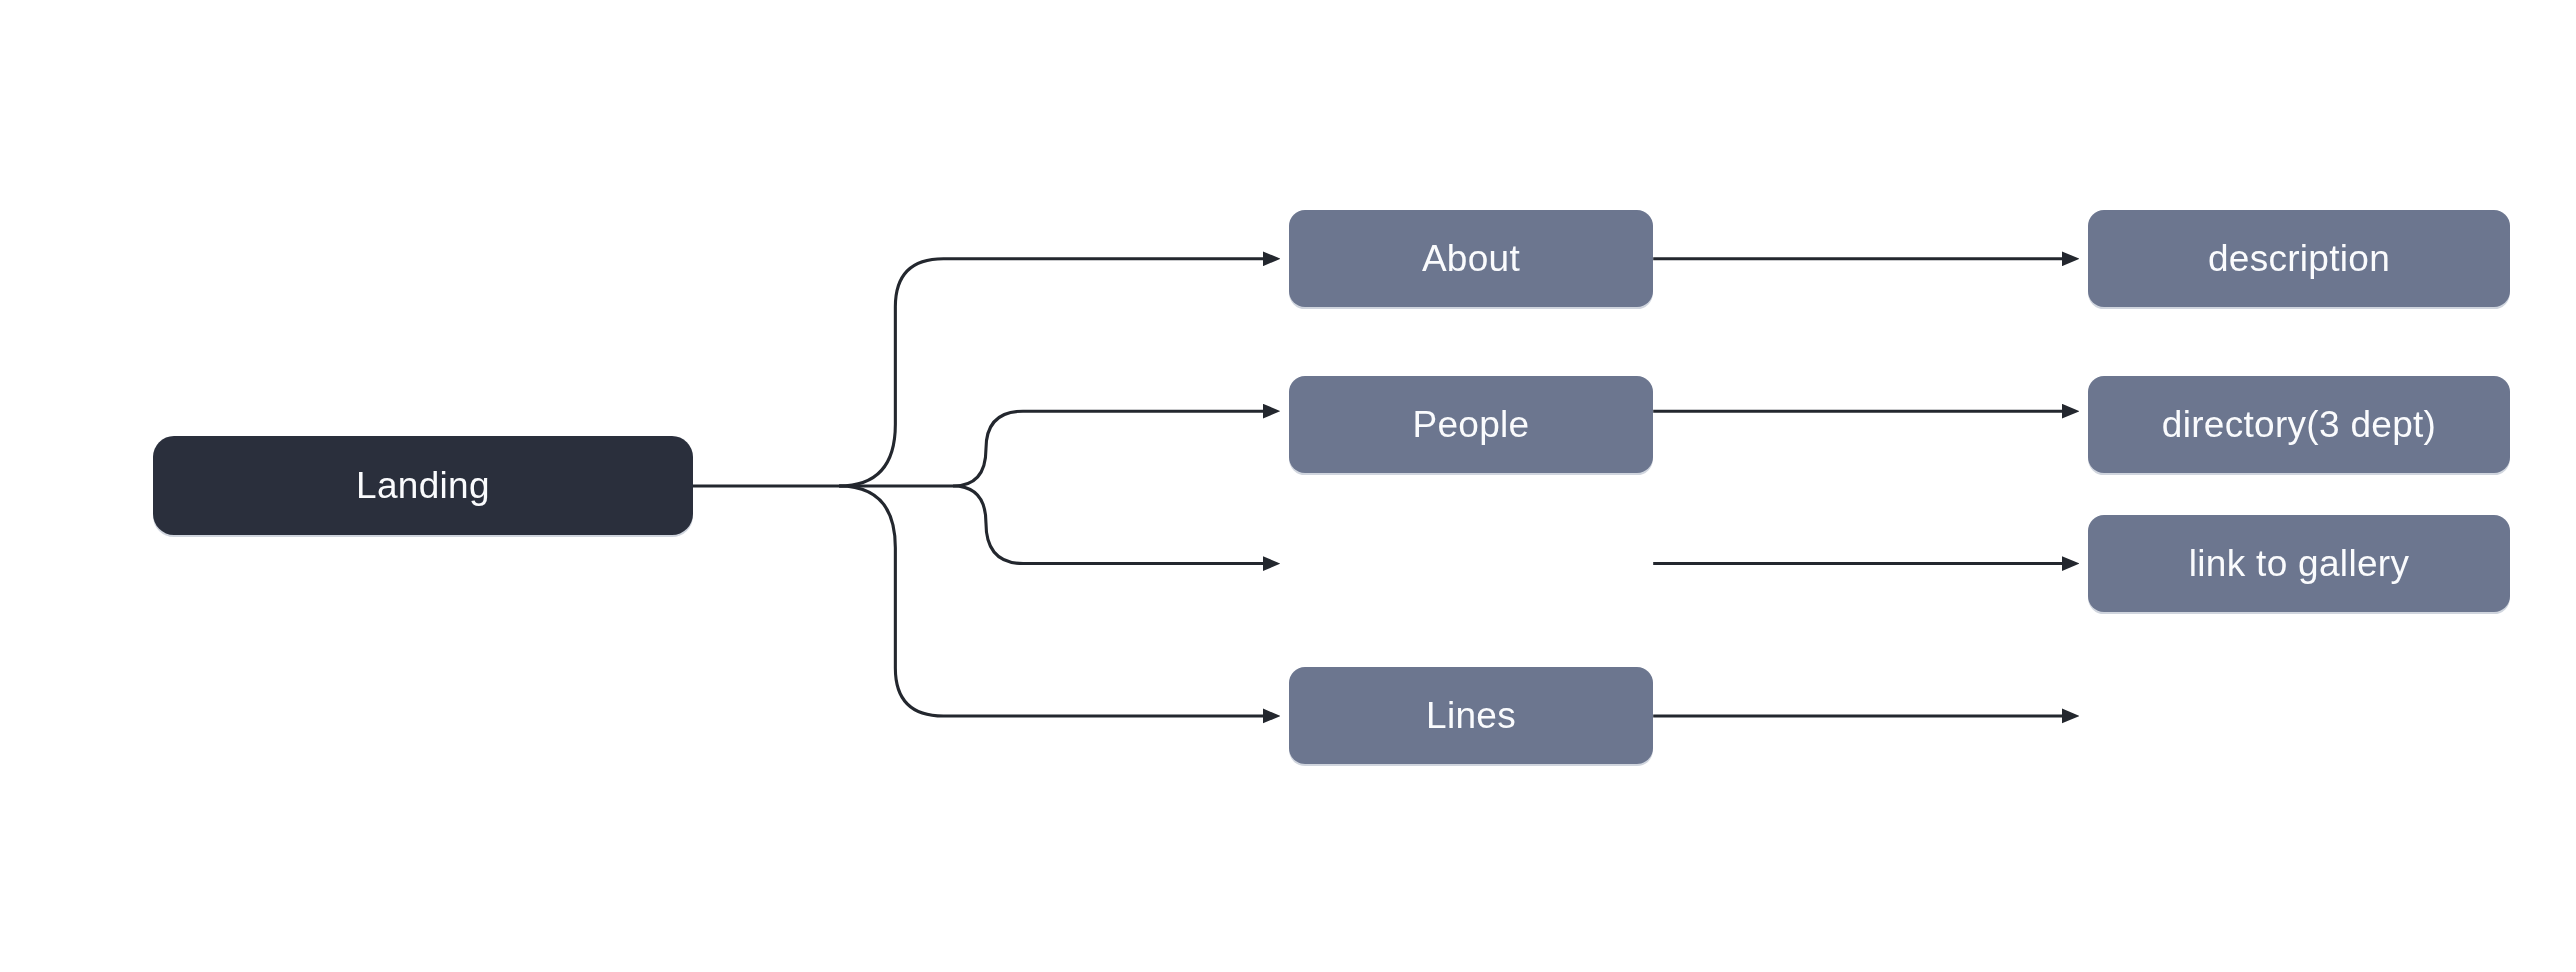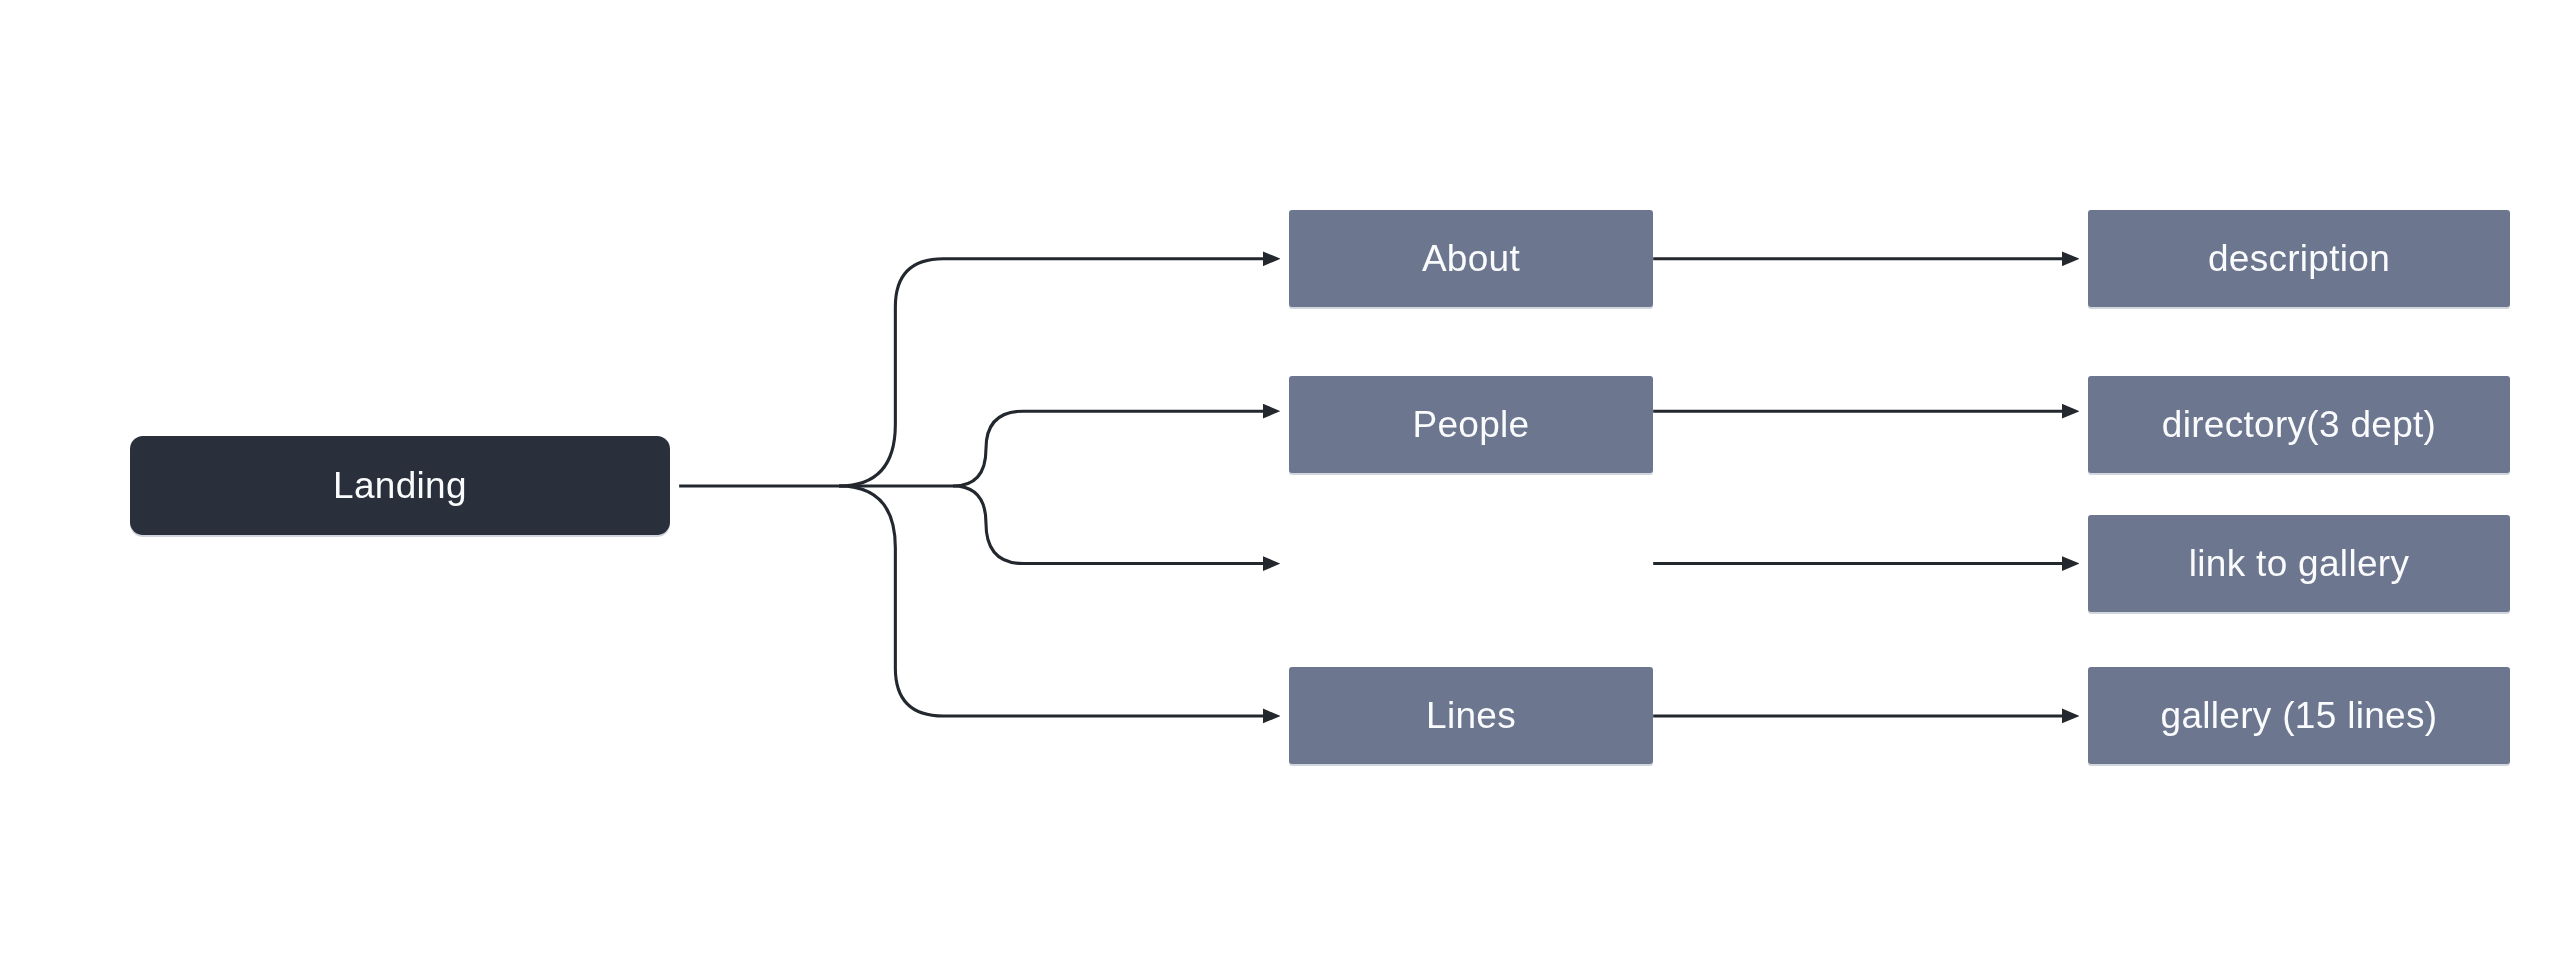--- a/index.html
+++ b/index.html
@@ -11,29 +11,29 @@
     overflow:hidden;
   }
   .connectors{position:absolute;left:0;top:0;width:2576px;height:972px;}
   .node{
     position:absolute;
     display:flex;align-items:center;justify-content:center;
     color:var(--text,#fafbfd);
     font-size:37px;
     line-height:1;
     letter-spacing:0.3px;
-    border-radius:3px;
+    border-radius:16px;
     box-shadow:0 2.1px 0 rgba(170,178,194,0.55);
     box-sizing:border-box;
     white-space:nowrap;
   }
   .node.root{
-    left:130px;top:436px;width:540px;height:99px;
+    left:153px;top:436px;width:540px;height:99px;
     background:var(--root-fill,#2a2f3c);
-    border-radius:13px;
+    border-radius:21px;
   }
   .node.mid{left:1289px;width:364px;height:97px;background:var(--node-fill,#6c768f);}
   .node.right{left:2088px;width:422px;height:97px;background:var(--node-fill,#6c768f);}
   .row0{top:210px}.row1{top:376px}.row2{top:515px}.row3{top:667px}
 </style>
 </head>
 <body>
 
 <div class="canvas">
 
@@ -72,18 +72,15 @@
 
   <div class="node right row0">
     <span>description</span>
   </div>
   <div class="node right row1">
     <span>directory(3 dept)</span>
   </div>
   <div class="node right row2">
     <span>link to gallery</span>
   </div>
-  <div class="node right row3">
-    <span>gallery (15 lines)</span>
-  </div>
 
 </div>
 
 
 </body></html>

